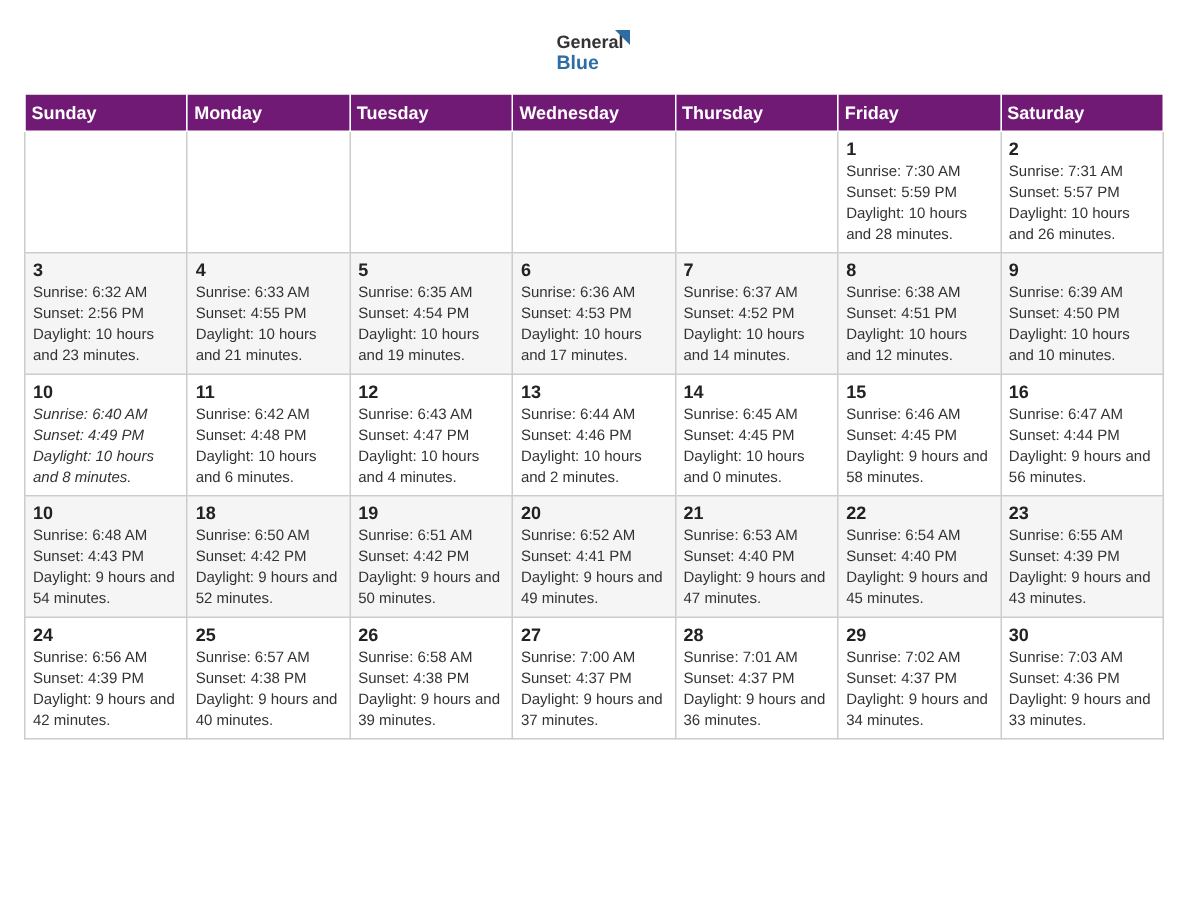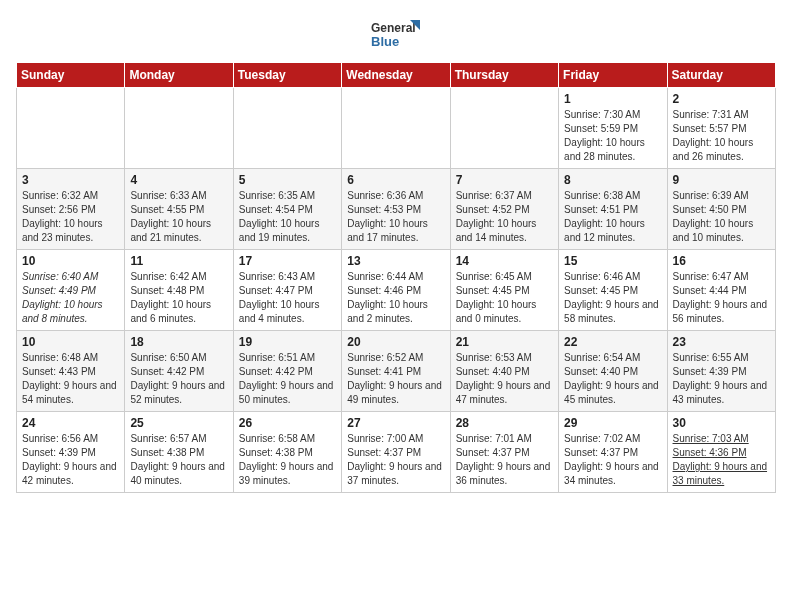--- a/index.html
+++ b/index.html
@@ -32,21 +32,21 @@
     .subtitle {
       font-size: 14px;
       color: #444;
     }
     .calendar {
       width: 100%;
       border-collapse: collapse;
       margin-top: 8px;
     }
     .calendar thead th {
-      background: #b91c1c;
+      background: #701a75;
       color: #fff;
       font-size: 12px;
       font-weight: bold;
       padding: 5px 4px;
       text-align: left;
       border: 1px solid #fff;
     }
     .calendar tbody td {
       border: 1px solid #ccc;
       vertical-align: top;
@@ -175,21 +175,21 @@
 Sunset: 4:49 PM
 Daylight: 10 hours and 8 minutes.</div>
         </td>
         <td>
           <span class="day-num">11</span>
           <div class="day-info" style="white-space: pre-line;">Sunrise: 6:42 AM
 Sunset: 4:48 PM
 Daylight: 10 hours and 6 minutes.</div>
         </td>
         <td>
-          <span class="day-num">17</span>
+          <span class="day-num">12</span>
           <div class="day-info" style="white-space: pre-line;">Sunrise: 6:43 AM
 Sunset: 4:47 PM
 Daylight: 10 hours and 4 minutes.</div>
         </td>
         <td>
           <span class="day-num">13</span>
           <div class="day-info" style="white-space: pre-line;">Sunrise: 6:44 AM
 Sunset: 4:46 PM
 Daylight: 10 hours and 2 minutes.</div>
         </td>
@@ -288,19 +288,19 @@
 Daylight: 9 hours and 36 minutes.</div>
         </td>
         <td>
           <span class="day-num">29</span>
           <div class="day-info" style="white-space: pre-line;">Sunrise: 7:02 AM
 Sunset: 4:37 PM
 Daylight: 9 hours and 34 minutes.</div>
         </td>
         <td>
           <span class="day-num">30</span>
-          <div class="day-info" style="white-space: pre-line; text-decoration: underline;">Sunrise: 7:03 AM
+          <div class="day-info" style="white-space: pre-line;">Sunrise: 7:03 AM
 Sunset: 4:36 PM
 Daylight: 9 hours and 33 minutes.</div>
         </td>
       </tr>
     </tbody>
 </table>
 
 </body></html>

